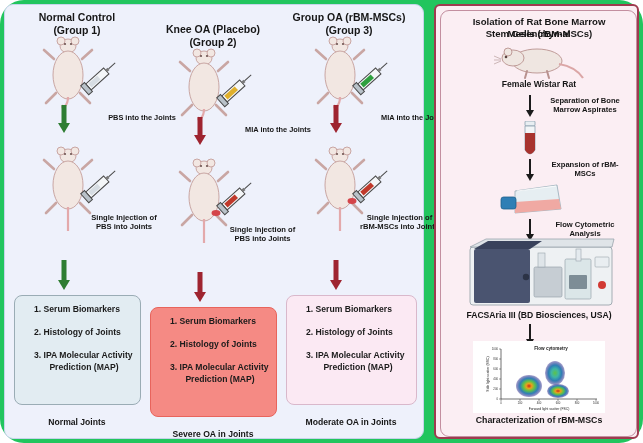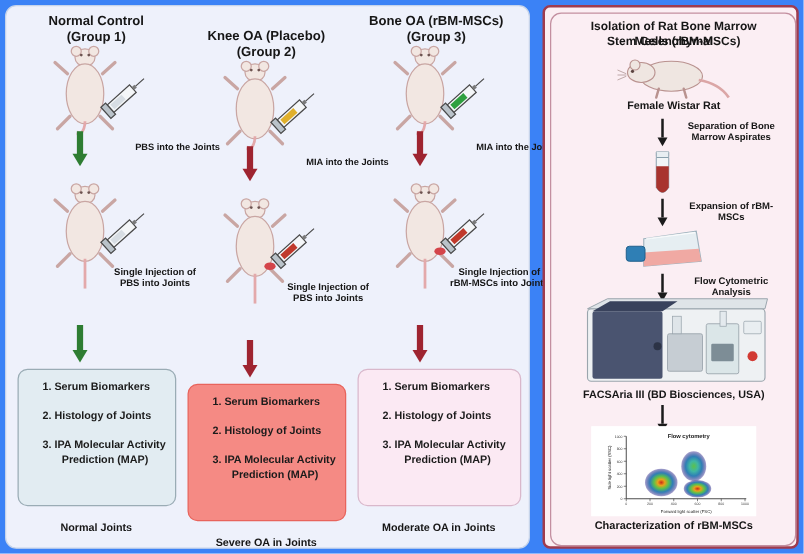--- a/index.html
+++ b/index.html
@@ -1,18 +1,18 @@
 <!DOCTYPE html>
 <html><head>
 <meta charset="utf-8">
 <style>
   html,body{margin:0;padding:0;background:#ffffff;}
   body{width:643px;height:443px;overflow:hidden;
        font-family:"Liberation Sans","DejaVu Sans",sans-serif;color:#1b1b1b;}
-  #figure{position:relative;width:643px;height:443px;background:#3b82f6;}
+  #figure{position:relative;width:643px;height:443px;background:#22c55e;border-radius:24px;}
 
   
   .panel{position:absolute;box-sizing:border-box;border-radius:9px;}
   #left-panel{left:4px;top:4px;width:420px;height:435px;
       background:#eef1fb;border:1.5px solid #c6d4ea;}
   #right-panel{left:434px;top:4px;width:205px;height:435px;
       background:#fbeef3;border:2px solid #9e3b4f;border-radius:6px;}
   #right-inner{position:absolute;left:4px;top:4px;width:197px;height:427px;
       box-sizing:border-box;background:#fbeef3;border:1.5px solid #c38fa0;border-radius:9px;}
 
@@ -217,21 +217,21 @@
         <div class="item">2. Histology of Joints</div>
         <div class="item">3. IPA Molecular Activity</div>
         <div class="item center" style="margin-top:-11px;">Prediction (MAP)</div>
       </div>
 
       <div class="caption" style="left:0;top:412px;width:140px;">Severe OA in Joints</div>
     </div>
 
     <div class="col" style="left:274px;">
 
-      <div class="ttl" style="left:-3px;top:6px;width:146px;">Bone OA (rBM-MSCs)</div>
+      <div class="ttl" style="left:-3px;top:6px;width:146px;">Group OA (rBM-MSCs)</div>
       <div class="ttl" style="left:-3px;top:19px;width:146px;">(Group 3)</div>
 
       <svg class="mouse" style="left:25px;top:30px;" width="72" height="78" viewBox="0 0 72 78">
         <g stroke="#c9a6a3" stroke-width="1" fill="#f2e7e2">
           <ellipse cx="36" cy="11" rx="8" ry="7"></ellipse>
           <ellipse cx="29" cy="6" rx="4" ry="4"></ellipse>
             <ellipse cx="43" cy="6" rx="4" ry="4"></ellipse>
           <ellipse cx="36" cy="40" rx="15" ry="24"></ellipse>
           <path d="M22 24 L12 15" stroke-width="2.6" stroke-linecap="round" fill="none"></path>
           <path d="M50 24 L60 15" stroke-width="2.6" stroke-linecap="round" fill="none"></path>

